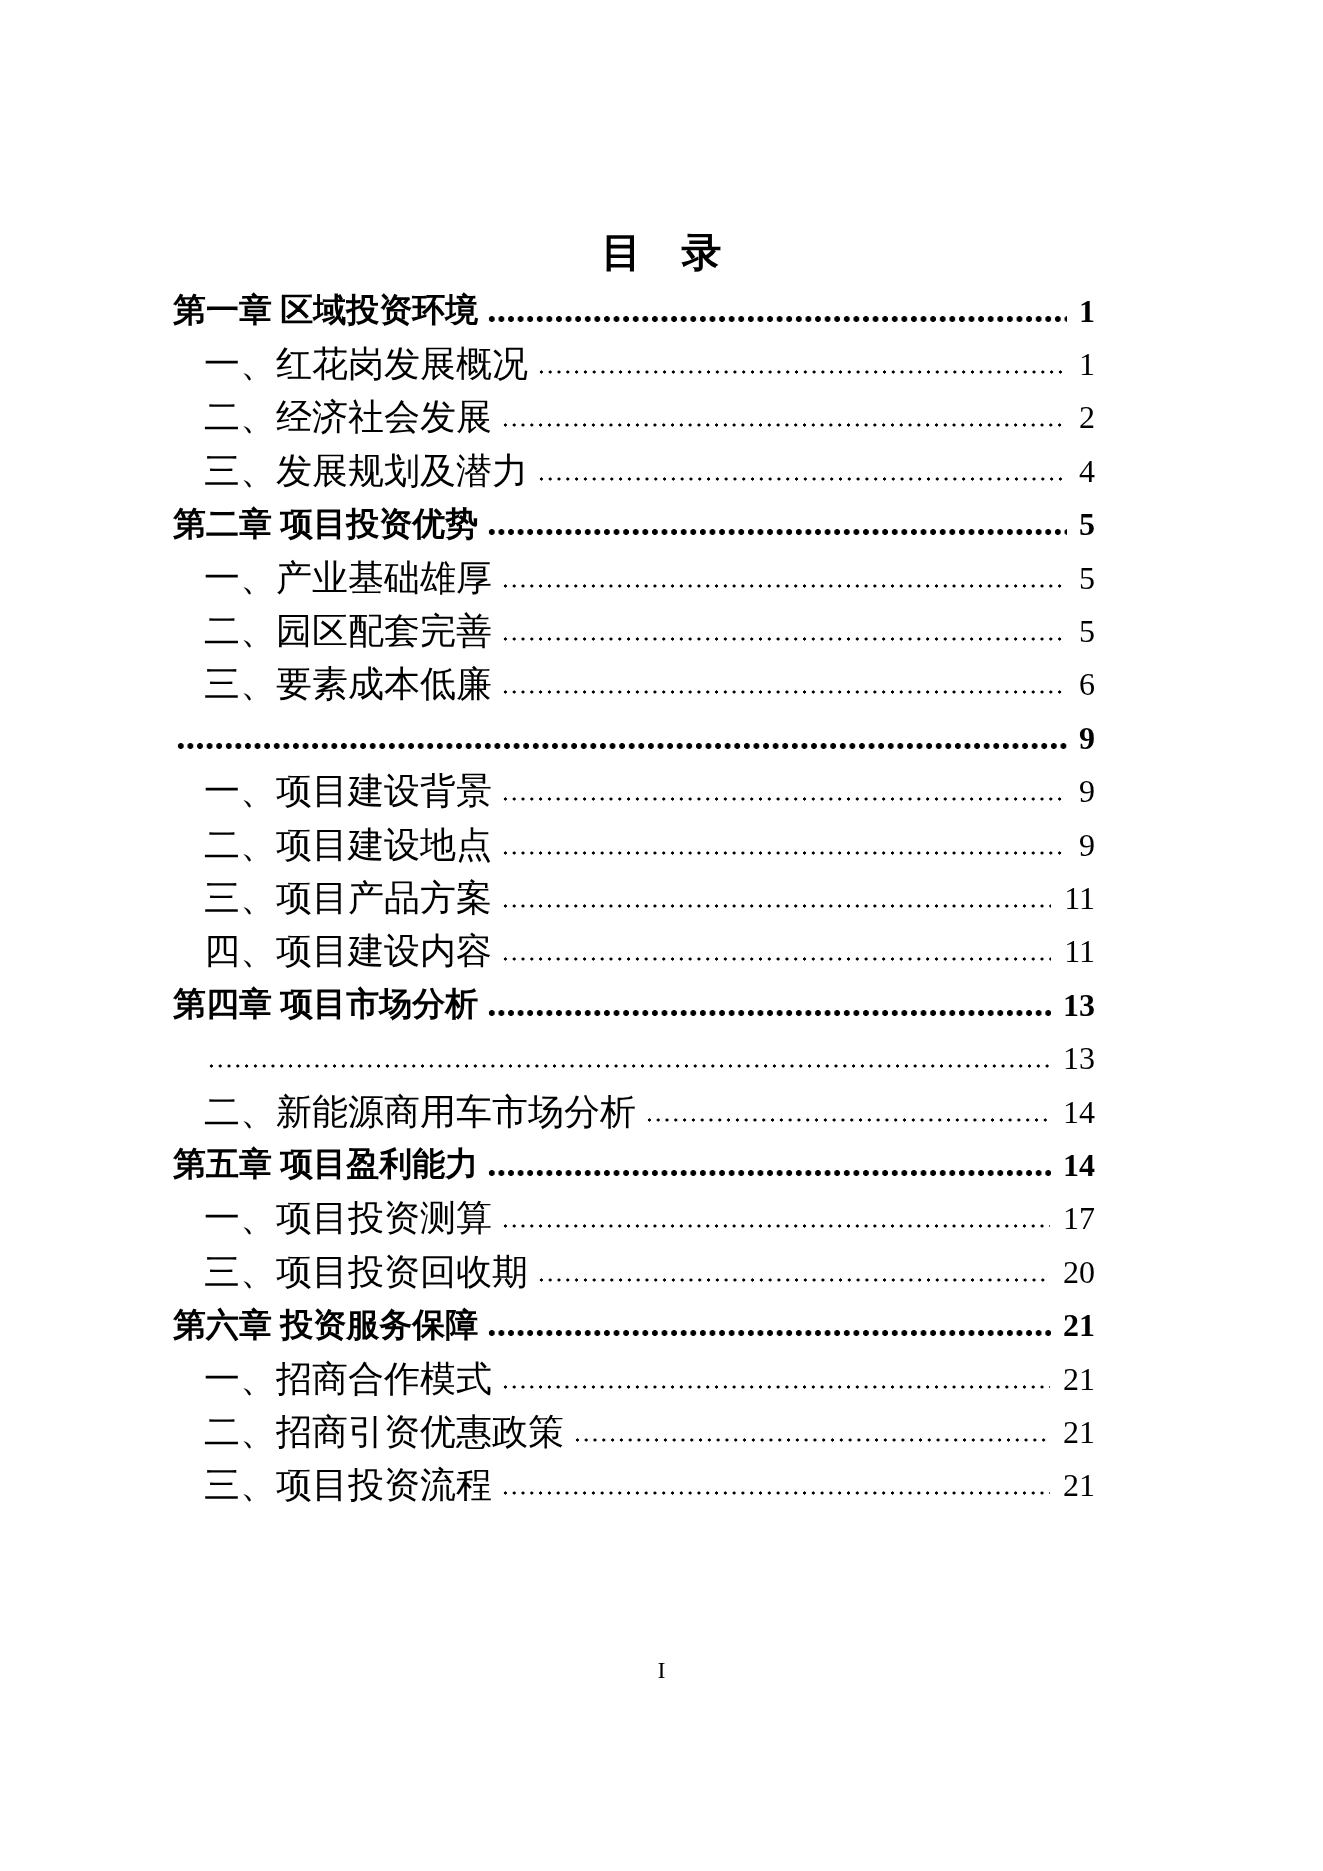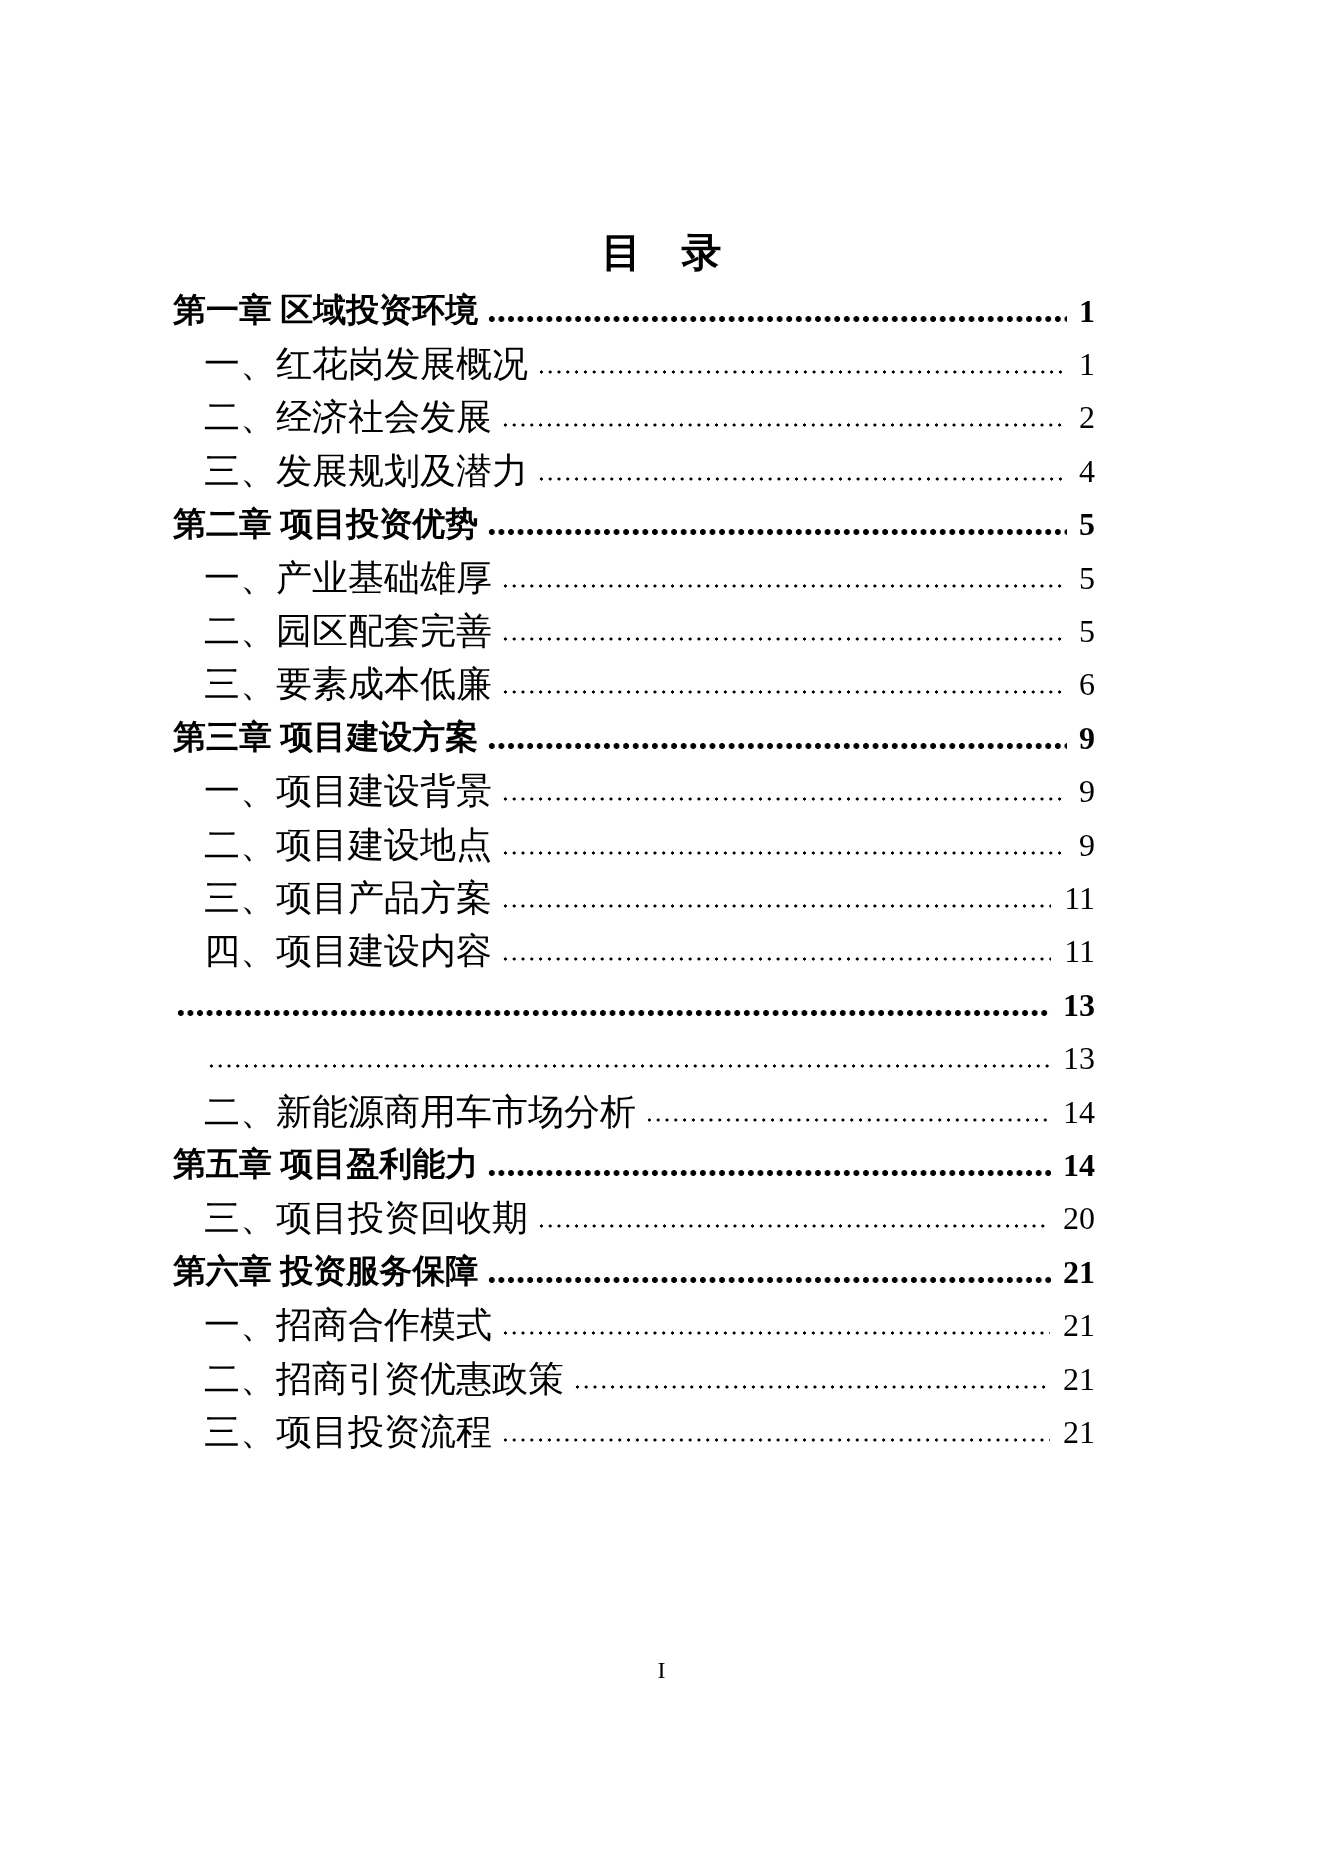--- a/index.html
+++ b/index.html
@@ -121,21 +121,20 @@
     <span class="toc-label">二、园区配套完善</span>
     <span class="dot-leader"></span>
     <span class="toc-page">5</span>
   </div>
       <div class="toc-row sub">
     <span class="toc-label">三、要素成本低廉</span>
     <span class="dot-leader"></span>
     <span class="toc-page">6</span>
   </div>
       <div class="toc-row chapter">
-    <span class="toc-label">第三章 项目建设方案</span>
     <span class="dot-leader"></span>
     <span class="toc-page">9</span>
   </div>
       <div class="toc-row sub">
     <span class="toc-label">一、项目建设背景</span>
     <span class="dot-leader"></span>
     <span class="toc-page">9</span>
   </div>
       <div class="toc-row sub">
     <span class="toc-label">二、项目建设地点</span>
@@ -146,36 +145,42 @@
     <span class="toc-label">三、项目产品方案</span>
     <span class="dot-leader"></span>
     <span class="toc-page">11</span>
   </div>
       <div class="toc-row sub">
     <span class="toc-label">四、项目建设内容</span>
     <span class="dot-leader"></span>
     <span class="toc-page">11</span>
   </div>
       <div class="toc-row chapter">
+    <span class="toc-label">第四章 项目市场分析</span>
     <span class="dot-leader"></span>
     <span class="toc-page">13</span>
   </div>
       <div class="toc-row sub">
     <span class="dot-leader"></span>
     <span class="toc-page">13</span>
   </div>
       <div class="toc-row sub">
     <span class="toc-label">二、新能源商用车市场分析</span>
     <span class="dot-leader"></span>
     <span class="toc-page">14</span>
   </div>
       <div class="toc-row chapter">
     <span class="toc-label">第五章 项目盈利能力</span>
     <span class="dot-leader"></span>
     <span class="toc-page">14</span>
+  </div>
+      <div class="toc-row sub">
+    <span class="toc-label">一、项目投资测算</span>
+    <span class="dot-leader"></span>
+    <span class="toc-page">17</span>
   </div>
       <div class="toc-row sub">
     <span class="toc-label">三、项目投资回收期</span>
     <span class="dot-leader"></span>
     <span class="toc-page">20</span>
   </div>
       <div class="toc-row chapter">
     <span class="toc-label">第六章 投资服务保障</span>
     <span class="dot-leader"></span>
     <span class="toc-page">21</span>

